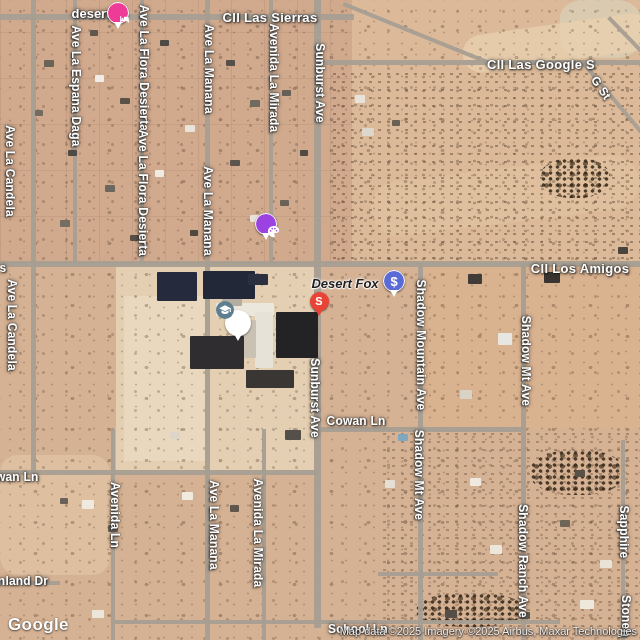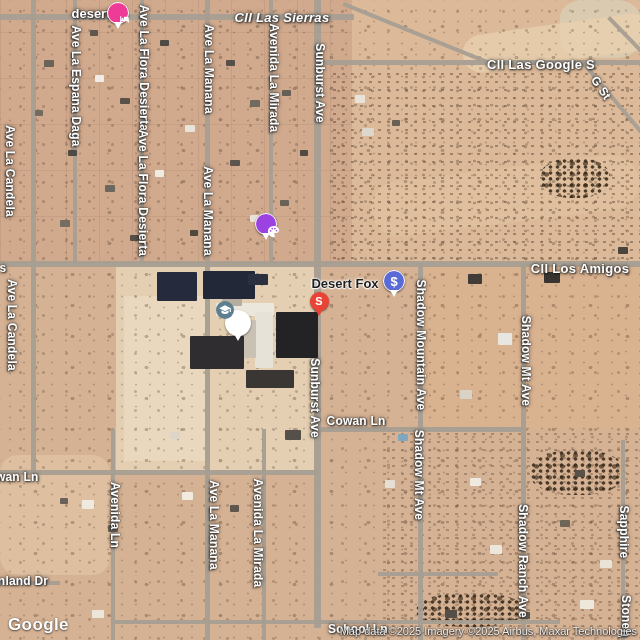--- a/index.html
+++ b/index.html
@@ -47,21 +47,21 @@
   .slabel{color:#fff;font-weight:700;font-size:12px;letter-spacing:.2px;white-space:nowrap;
     text-shadow:0 0 2px rgba(45,45,45,.95),0 0 4px rgba(45,45,45,.8),1px 1px 2px rgba(0,0,0,.7);
     pointer-events:none;}
   .slabel.big{font-size:13px;letter-spacing:.3px;}
   
   .plabel{white-space:nowrap;font-weight:700;text-align:center;cursor:pointer;}
   .plabel.light{color:#fff;font-size:13px;
     text-shadow:0 0 2px rgba(40,40,40,.95),0 0 4px rgba(30,30,30,.85),1px 1px 2px rgba(0,0,0,.8);}
   .plabel.biglabel{font-size:14px;line-height:16px;}
   .plabel.dark{color:#1f1f1f;font-size:13px;
-    text-shadow:0 0 2px #fff,0 0 3px #fff,0 1px 1px #fff,-1px 0 1px #fff;}
+    text-shadow:0 0 2px #fff,0 0 3px #fff,0 1px 1px #fff,-1px 0 1px #fff;font-style:italic;}
   
   .marker{cursor:pointer;}
   .mk-circle{position:absolute;border-radius:50%;display:flex;align-items:center;justify-content:center;
     box-shadow:0 1px 2px rgba(0,0,0,.5);}
   .mk-tail{position:absolute;width:0;height:0;border:4px solid transparent;}
   .mk-glyph{position:static;color:#fff;font-weight:700;font-family:"Liberation Sans",sans-serif;}
   .attr{left:0;top:0;width:640px;height:640px;pointer-events:none;}
   .google{left:8px;bottom:5px;top:auto;color:#fff;font-size:17px;font-weight:700;letter-spacing:.4px;
     text-shadow:0 1px 2px rgba(0,0,0,.55),0 0 2px rgba(0,0,0,.4);pointer-events:auto;cursor:pointer;}
   .credits{right:3px;bottom:3px;top:auto;color:#ededed;font-size:11px;
@@ -163,21 +163,21 @@
       <div class="struct" style="left: 600px; top: 560px; width: 12px; height: 8px; background: rgb(233, 226, 214);"></div>
       <div class="struct" style="left: 580px; top: 600px; width: 14px; height: 9px; background: rgb(237, 231, 220);"></div>
       <div class="struct" style="left: 445px; top: 610px; width: 12px; height: 8px; background: rgb(84, 78, 70);"></div>
       <div class="struct" style="left: 520px; top: 612px; width: 10px; height: 7px; background: rgb(94, 88, 78);"></div>
       <div class="struct" style="left: 92px; top: 610px; width: 12px; height: 8px; background: rgb(236, 229, 218);"></div>
       <div class="struct" style="left: 575px; top: 470px; width: 10px; height: 7px; background: rgb(89, 81, 72);"></div>
       <div class="struct" style="left: 170px; top: 432px; width: 10px; height: 7px; background: rgb(221, 213, 200);"></div>
       <div class="struct" style="left: 285px; top: 430px; width: 16px; height: 10px; background: rgb(85, 80, 74);"></div>
     </div>
   <div id="labels">
-      <div class="slabel big" style="left: 282px; top: 17px; transform: translate(-50%, -50%) rotate(0deg); font-style: italic;">Cll Las Sierras</div>
+      <div class="slabel big" style="left: 270px; top: 17px; transform: translate(-50%, -50%) rotate(0deg);">Cll Las Sierras</div>
       <div class="slabel big" style="left: 541px; top: 64px; transform: translate(-50%, -50%) rotate(0deg);">Cll Las Google S</div>
       <div class="slabel" style="left: 601px; top: 88px; transform: translate(-50%, -50%) rotate(55deg);">G St</div>
       <div class="slabel big" style="left: 580px; top: 268px; transform: translate(-50%, -50%) rotate(0deg);">Cll Los Amigos</div>
       <div class="slabel" style="left: 320px; top: 83px; transform: translate(-50%, -50%) rotate(90deg);">Sunburst Ave</div>
       <div class="slabel" style="left: 315px; top: 398px; transform: translate(-50%, -50%) rotate(90deg);">Sunburst Ave</div>
       <div class="slabel" style="left: 76px; top: 86px; transform: translate(-50%, -50%) rotate(90deg);">Ave La Espana Daga</div>
       <div class="slabel" style="left: 144px; top: 68px; transform: translate(-50%, -50%) rotate(90deg);">Ave La Flora Desierta</div>
       <div class="slabel" style="left: 143px; top: 193px; transform: translate(-50%, -50%) rotate(90deg);">Ave La Flora Desierta</div>
       <div class="slabel" style="left: 209px; top: 69px; transform: translate(-50%, -50%) rotate(90deg);">Ave La Manana</div>
       <div class="slabel" style="left: 208px; top: 211px; transform: translate(-50%, -50%) rotate(90deg);">Ave La Manana</div>

